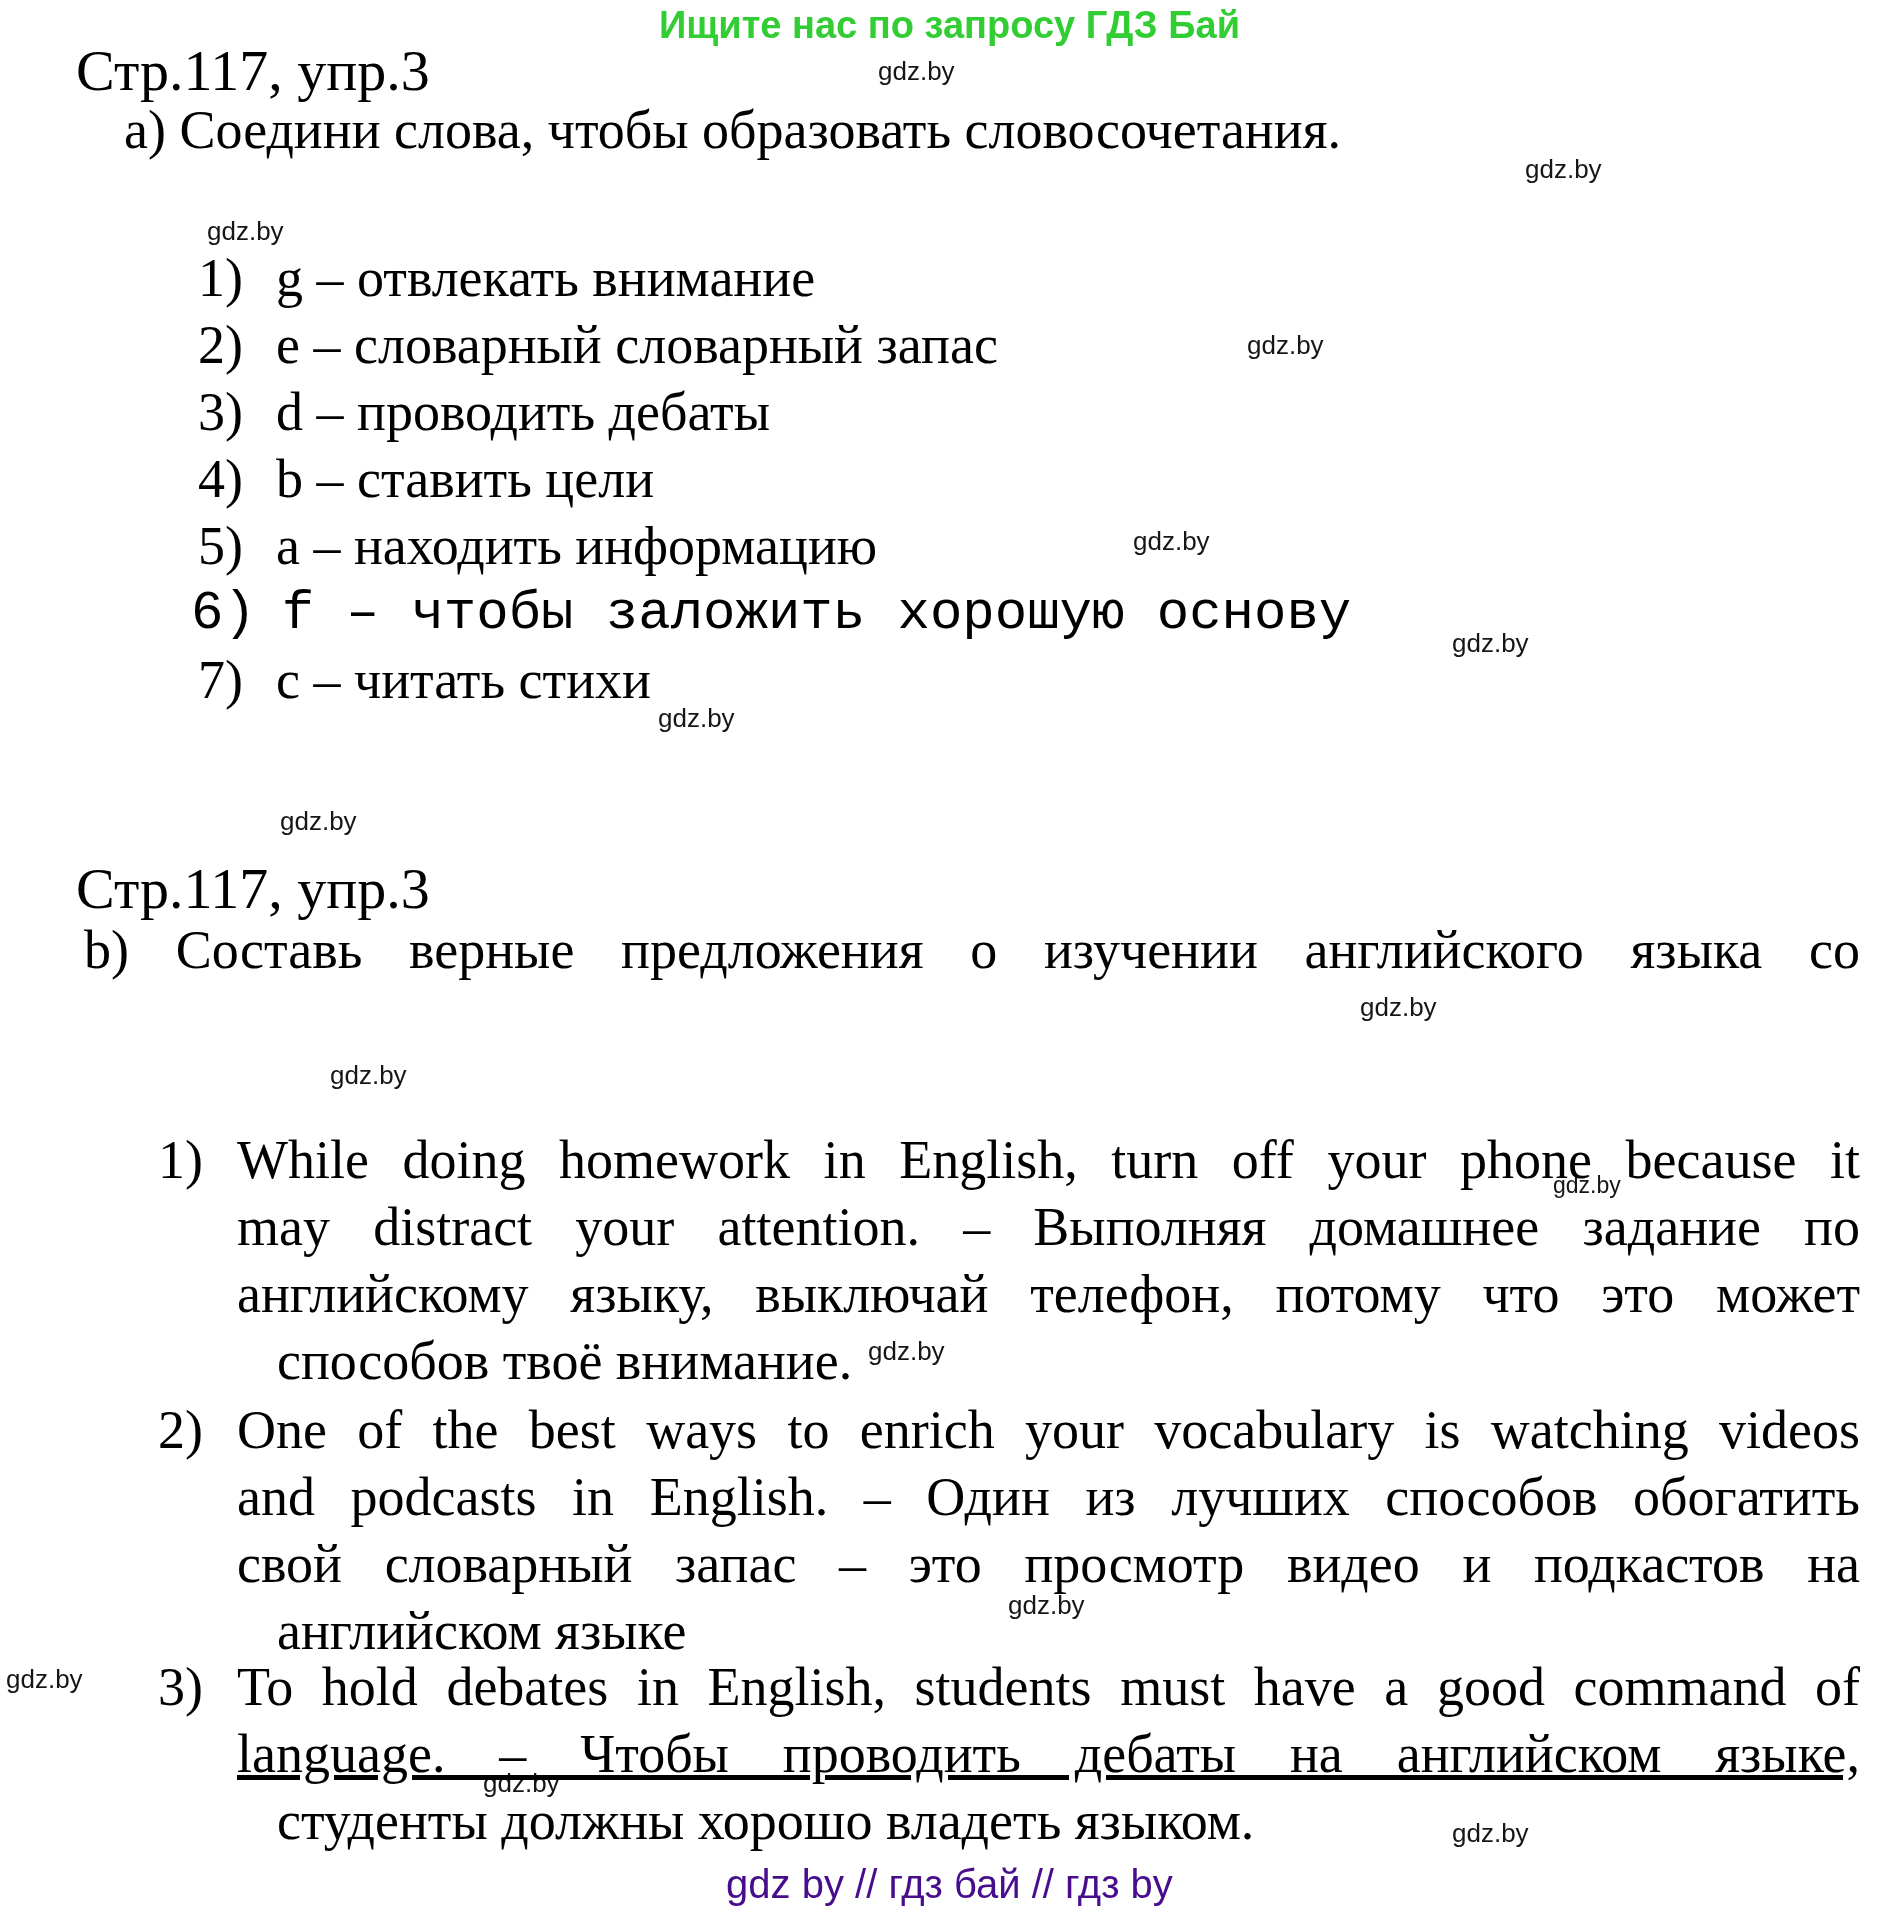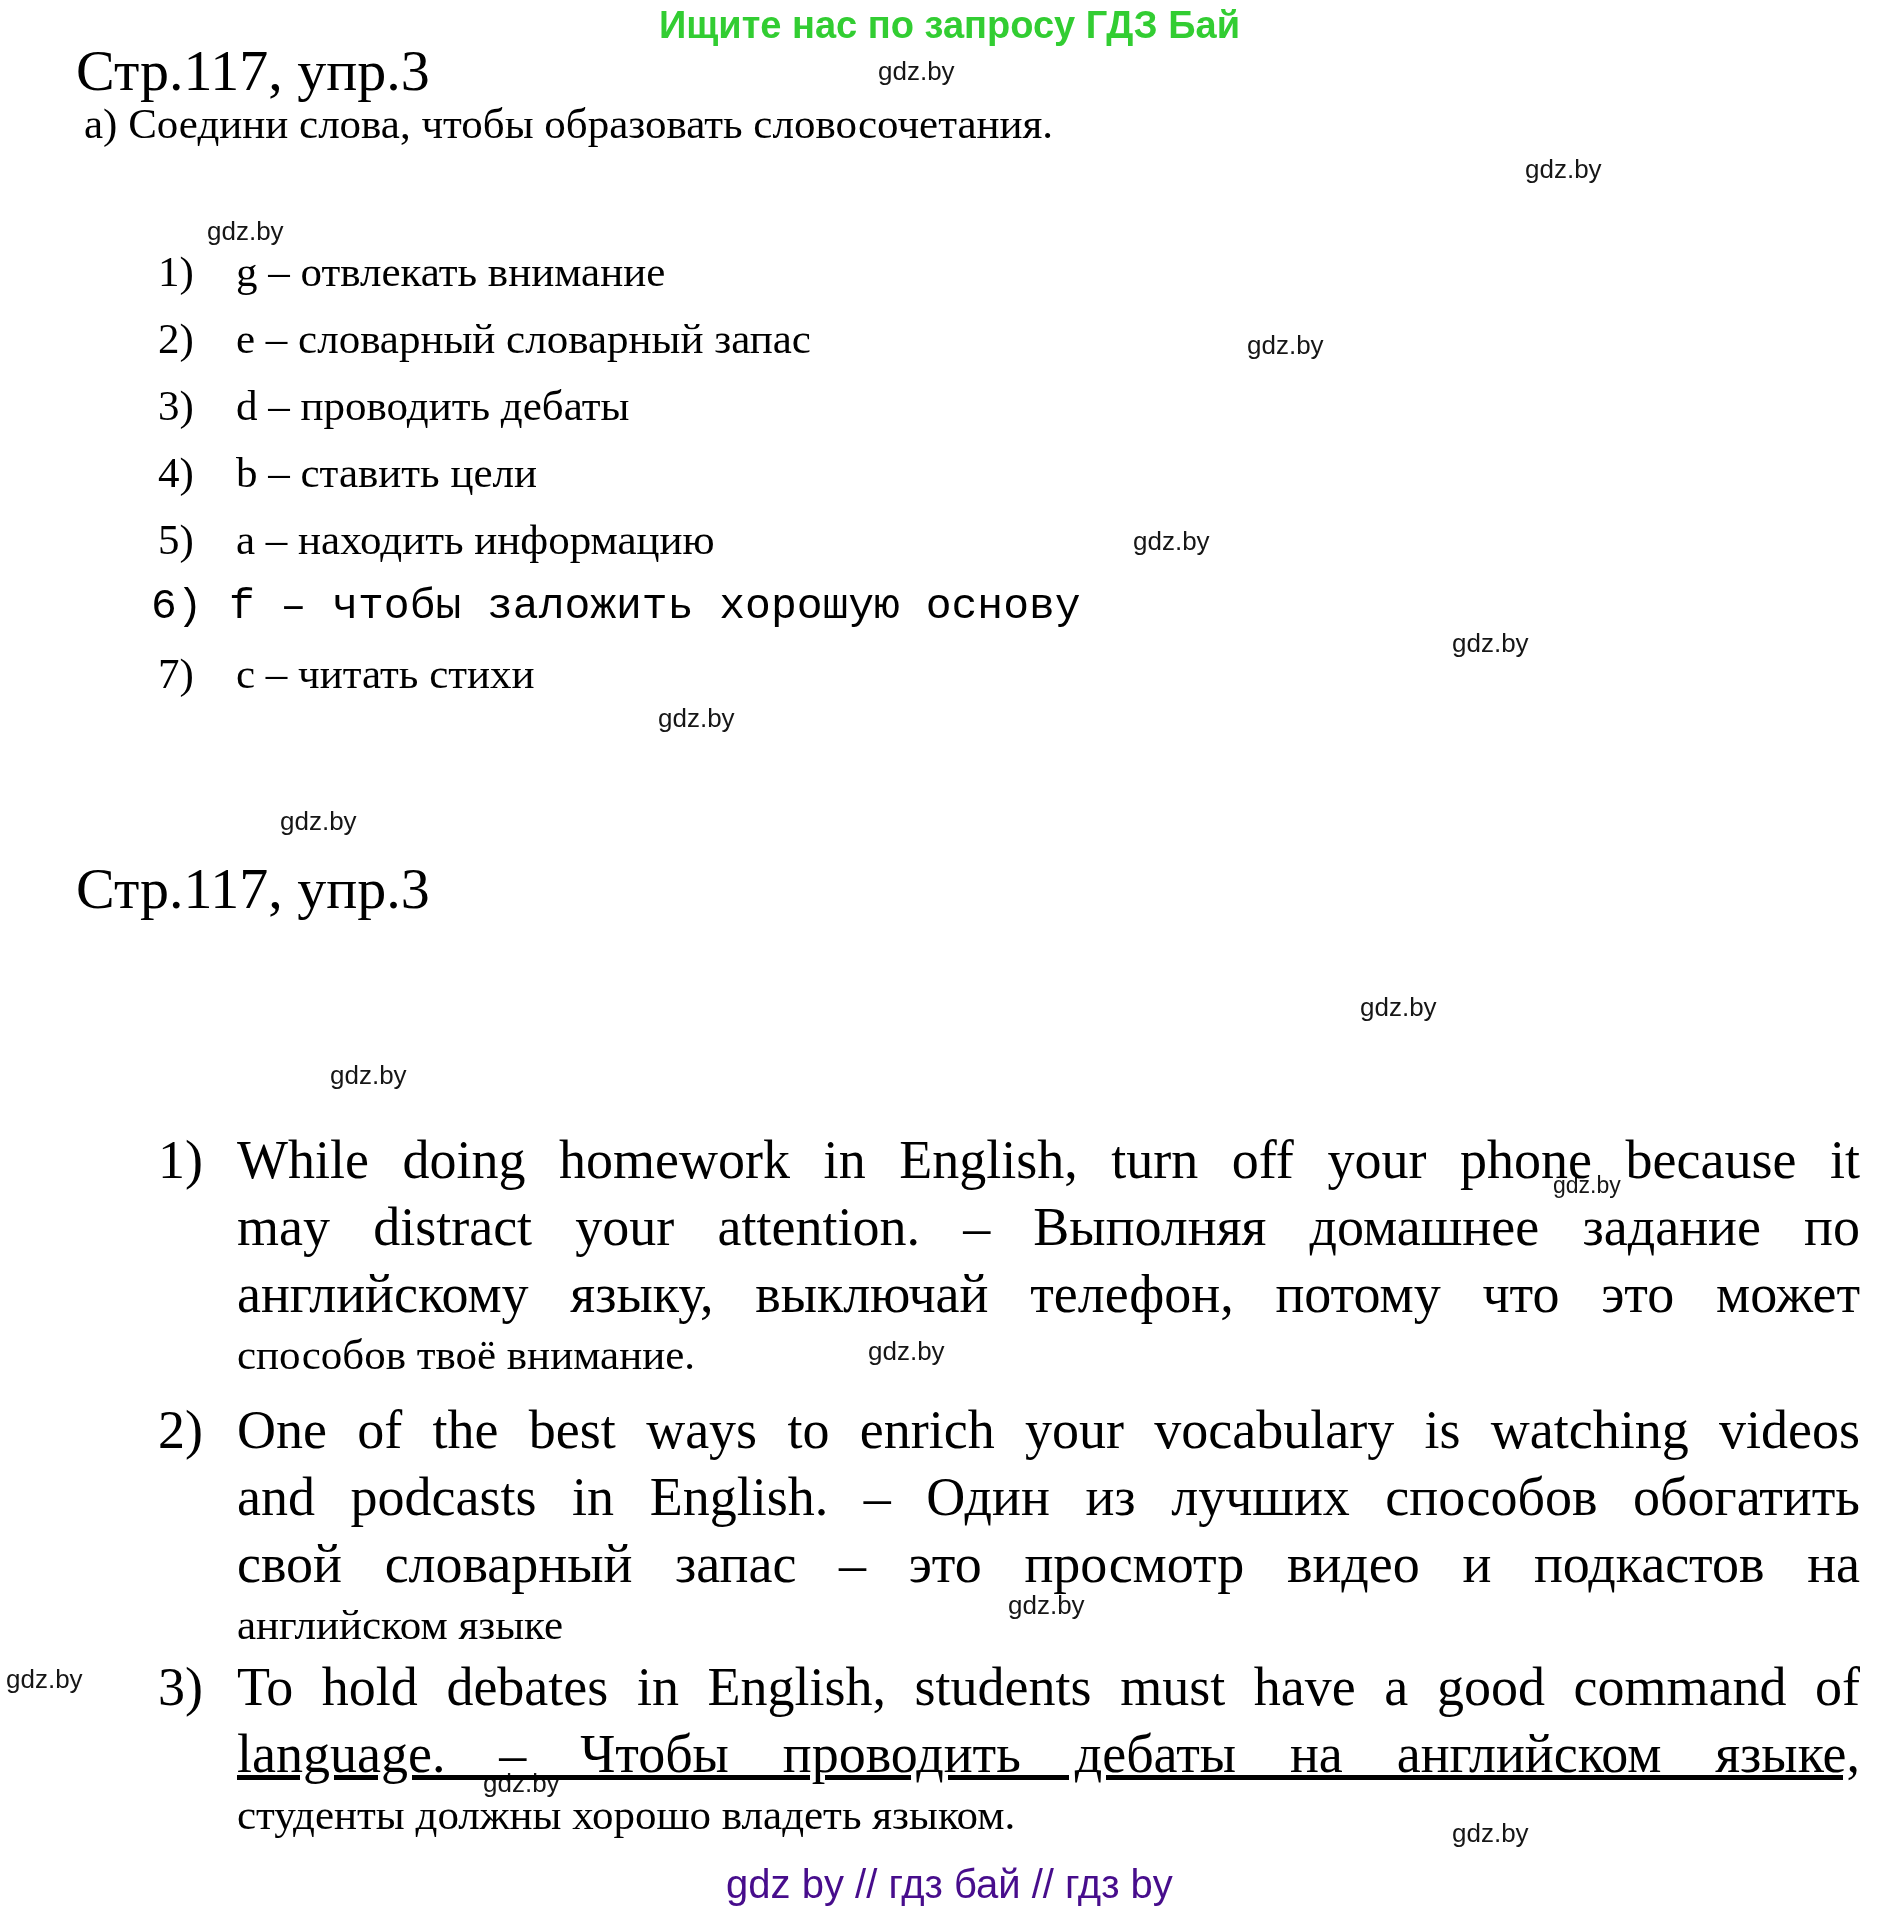--- a/index.html
+++ b/index.html
@@ -24,22 +24,23 @@
     white-space:nowrap;
   }
   .wm.small{font-size:23px;}
   .h1{
     position:absolute;left:76px;
     font-size:58px;font-weight:normal;
     white-space:nowrap;line-height:1.15;
   }
   .line{
     position:absolute;
-    font-size:43px;line-height:1.22;
+    font-size:54px;line-height:1.22;
     white-space:nowrap;
+    margin-left:40px;
   }
   .jline{
     position:absolute;
     font-size:54px;line-height:1.22;
     text-align:justify;text-align-last:justify;
     white-space:normal;
   }
   .num{display:inline-block;min-width:52px;}
   .gap{margin-right:26px;}
   .itemnum{
@@ -100,20 +101,21 @@
     <div class="line" style="left:151px;top:581px;font-family:Liberation Mono, monospace;">
       <span class="num gap">6)</span><span>f – чтобы заложить хорошую основу</span>
     </div>
     <div class="line" style="left:158px;top:648px;">
       <span class="num gap">7)</span><span>c – читать стихи</span>
     </div>
   </div>
 
   <div class="h1" style="top:856px;">Стр.117, упр.3</div>
 
+  <div class="jline" style="left:84px;top:918px;width:1776px;">b) Составь верные предложения о изучении английского языка со</div>
 
   <div>
 
     <div class="itemnum" style="top:1128px;">1)</div>
     <div class="jline" style="left:237px;top:1128px;width:1623px;">While doing homework in English, turn off your phone because it</div>
     <div class="jline" style="left:237px;top:1195px;width:1623px;">may distract your attention. – Выполняя домашнее задание по</div>
     <div class="jline" style="left:237px;top:1262px;width:1623px;">английскому языку, выключай телефон, потому что это может</div>
     <div class="line" style="left:237px;top:1329px;">способов твоё внимание.</div>
 
     <div class="itemnum" style="top:1398px;">2)</div>

